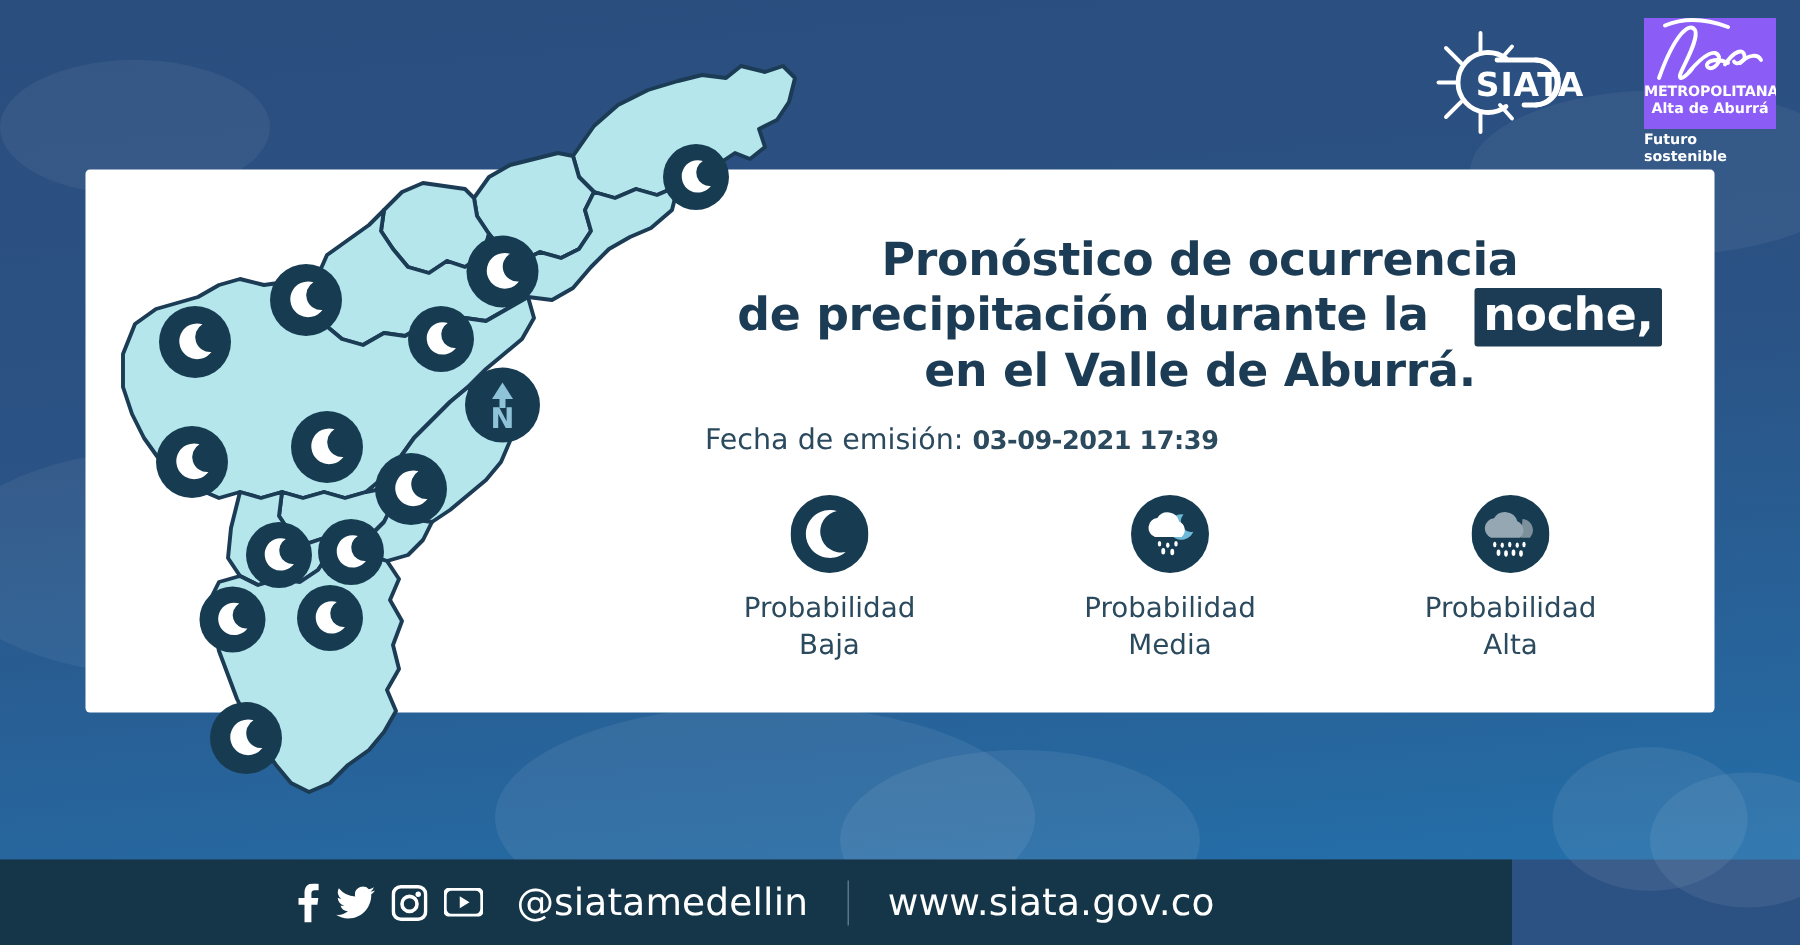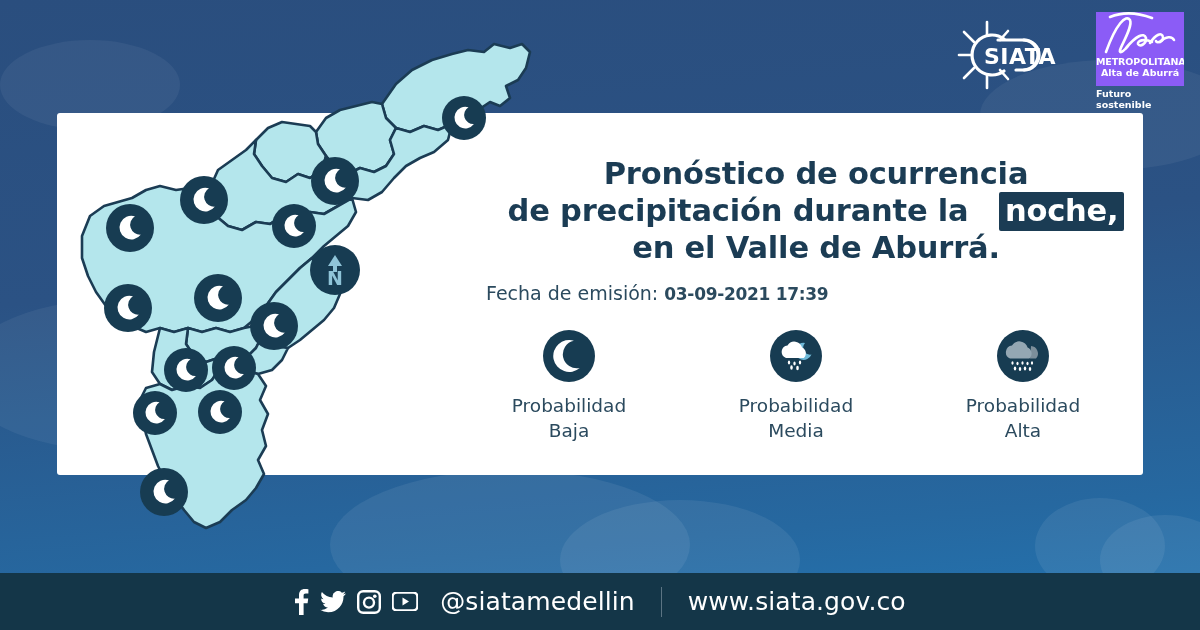--- a/index.html
+++ b/index.html
@@ -13,21 +13,21 @@
   
   .bg-sky {
     position:absolute; left:0; top:0; width:1200px; height:573px;
     background:linear-gradient(175deg,#2a4e7e 0%,#2b5284 45%,#2668a0 88%,#2470ab 100%);
   }
   .bg-cloud { position:absolute; background:rgba(255,255,255,0.055); border-radius:50%; }
   .bg-cloud.b2 { background:rgba(255,255,255,0.07); }
 
   
   .footer {
-    position:absolute; left:0; top:573px; width:1200px; height:57px;
+    position:absolute; left:0; top:573px; width:1008px; height:57px;
     background:#143648; display:flex; align-items:center; justify-content:center;
   }
   .footer-inner { display:flex; align-items:center; gap:0; }
   .social { display:flex; align-items:center; gap:11px; margin-right:22px; }
   .social svg { display:block; }
   .handle {
     color:#ffffff; font-size:25px; letter-spacing:.1px;
     font-family:"DejaVu Sans", sans-serif;
   }
   .fsep { width:1px; height:30px; background:#5c7483; margin:0 26px; }
@@ -63,21 +63,21 @@
     position:absolute; left:57px; top:113px; width:1086px; height:362px;
     background:#ffffff; border-radius:3px;
   }
 
   
   .map { position:absolute; left:60px; top:40px; width:480px; height:540px; }
   .map svg { display:block; overflow:visible; }
 
   
   .panel {
-    position:absolute; left:486px; top:155px; width:660px;
+    position:absolute; left:470px; top:155px; width:660px;
   }
   .title {
     color:#1b3c54; font-weight:bold; text-align:center;
     font-size:30.5px; line-height:37px; letter-spacing:-0.2px;
     font-family:"DejaVu Sans", sans-serif;
   }
   .hl {
     background:#1b3c54; color:#ffffff; padding:1px 6px 3px 6px; border-radius:2px;margin-left:20px;
   }
   .fecha {

